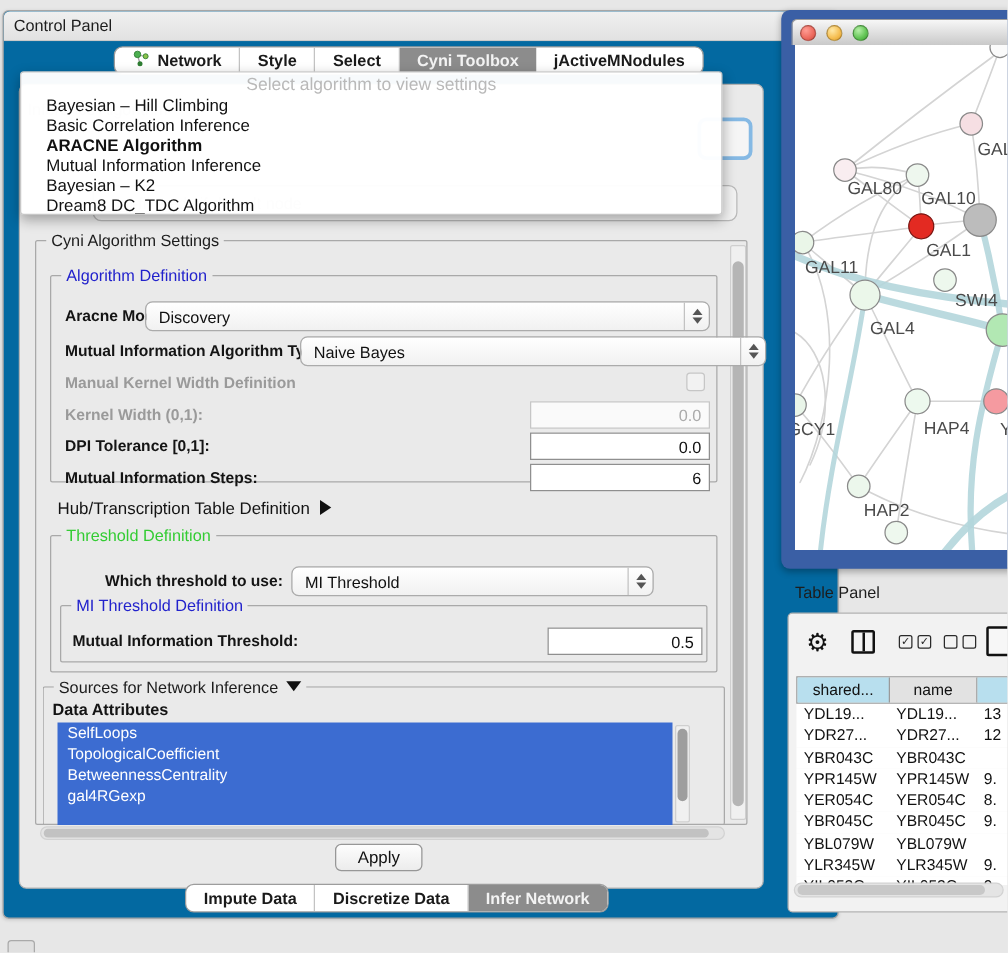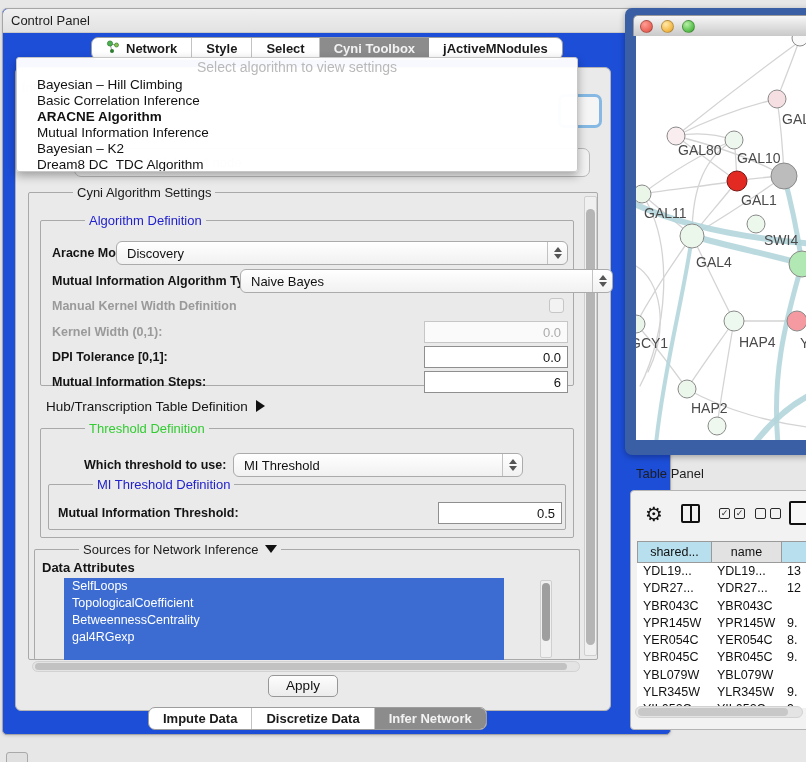--- a/index.html
+++ b/index.html
@@ -2,21 +2,21 @@
 <html><head>
 <meta charset="utf-8">
 <style>
   * { margin:0; padding:0; box-sizing:border-box; }
   html,body { width:806px; height:762px; }
   body { font-family:"Liberation Sans","DejaVu Sans",sans-serif; background:#e7e7e7; }
   #root { position:relative; width:806px; height:762px; overflow:hidden; background:#e7e7e7; }
 
   
   .cp-window { position:absolute; left:2px; top:8px; width:669px; height:727px;
-    background:#1d4ed8; border:1px solid #a6a6a6; border-radius:5px;
+    background:#0369a1; border:1px solid #a6a6a6; border-radius:5px;
     box-shadow:0 1px 3px rgba(0,0,0,.15); }
   .cp-titlebar { position:absolute; left:0; top:0; right:0; height:24px;
     background:linear-gradient(#f0f0f0,#e2e2e2); border-bottom:1px solid #c9c9c9;
     border-radius:5px 5px 0 0; }
   .cp-title { position:absolute; left:8px; top:4px; font-size:13px; color:#1d1d1d; }
   .cp-float { position:absolute; right:28px; top:6px; width:11px; height:11px;
     border:2px solid #111; border-radius:2px; }
   .cp-close { position:absolute; right:7px; top:3px; font-size:14px; font-weight:bold; color:#111; }
 
   
@@ -44,21 +44,21 @@
   .popup { position:absolute; left:16px; top:57px; width:562px; height:115px;
     background:rgba(255,255,255,.97); border:1px solid #c7c7c7; border-radius:3px;
     box-shadow:0 4px 10px rgba(0,0,0,.32); z-index:30; overflow:hidden; }
   .popup-hint { text-align:center; font-size:14px; color:#b9b9b9; height:19px; line-height:18px; }
   .popup-item { font-size:13.5px; color:#111; height:16px; line-height:16px; padding-left:20px; }
   .popup-item.bold { font-weight:bold; }
 
   
   .group { position:absolute; border:1px solid #a9a9a9; border-radius:2px; }
   .legend { position:absolute; top:-8px; left:8px; background:#eaeaea; padding:0 4px;
-    font-size:13px; color:#1c1c1c; white-space:nowrap;margin-left:36px; }
+    font-size:13px; color:#1c1c1c; white-space:nowrap; }
   .legend.blue  { color:#2222cc; }
   .legend.green { color:#33cc33; }
 
   .flabel { position:absolute; font-size:12.5px; font-weight:bold; color:#141414; white-space:nowrap; }
   .flabel.dis { color:#9a9a9a; }
 
   .combo { position:absolute; height:24px; background:linear-gradient(#ffffff,#f1f1f1);
     border:1px solid #ababab; border-radius:6px; font-size:13px; color:#111; }
   .combo .cval { position:absolute; left:10px; top:4px; white-space:nowrap; }
   .combo .arrs { position:absolute; right:0; top:0; width:20px; height:100%;
@@ -79,21 +79,21 @@
 
   .expander { position:absolute; font-size:13.5px; color:#141414; }
   .tri-right { display:inline-block; width:0; height:0; border-top:6px solid transparent;
     border-bottom:6px solid transparent; border-left:9px solid #111; margin-left:8px;
     vertical-align:-1px; }
   .tri-down-b { display:inline-block; width:0; height:0; border-left:6px solid transparent;
     border-right:6px solid transparent; border-top:8px solid #111; margin-left:6px;
     vertical-align:1px; }
 
   
-  .attr-list { position:absolute; left:64px; top:578px; width:440px; height:82px;
+  .attr-list { position:absolute; left:46px; top:578px; width:492px; height:82px;
     background:#3c6cd1; overflow:hidden; }
   .attr-item { height:17px; line-height:17px; padding-left:8px; font-size:12.5px; color:#fff; }
   .vscroll { position:absolute; background:#f0f0f0; border:1px solid #cfcfcf; border-radius:2px; }
   .vthumb { position:absolute; left:1px; background:#b5b5b5; border-radius:5px; }
   .hscroll { position:absolute; background:#e4e4e4; border:1px solid #d2d2d2; border-radius:6px; }
   .hthumb { position:absolute; top:1px; background:#c2c2c2; border-radius:5px; }
 
   .apply-btn { position:absolute; left:268px; top:675px; width:70px; height:22px;
     background:linear-gradient(#fdfdfd,#ececec); border:1px solid #979797; border-radius:5px;
     font-size:13.5px; color:#111; text-align:center; line-height:20px; }

